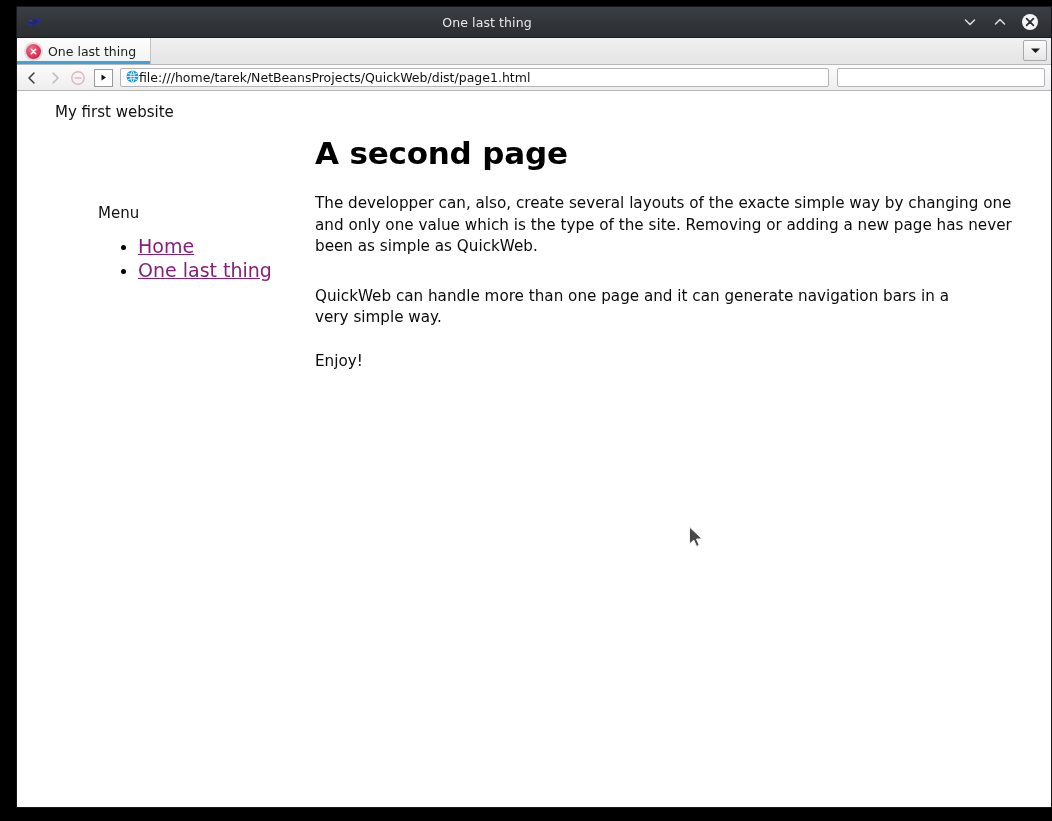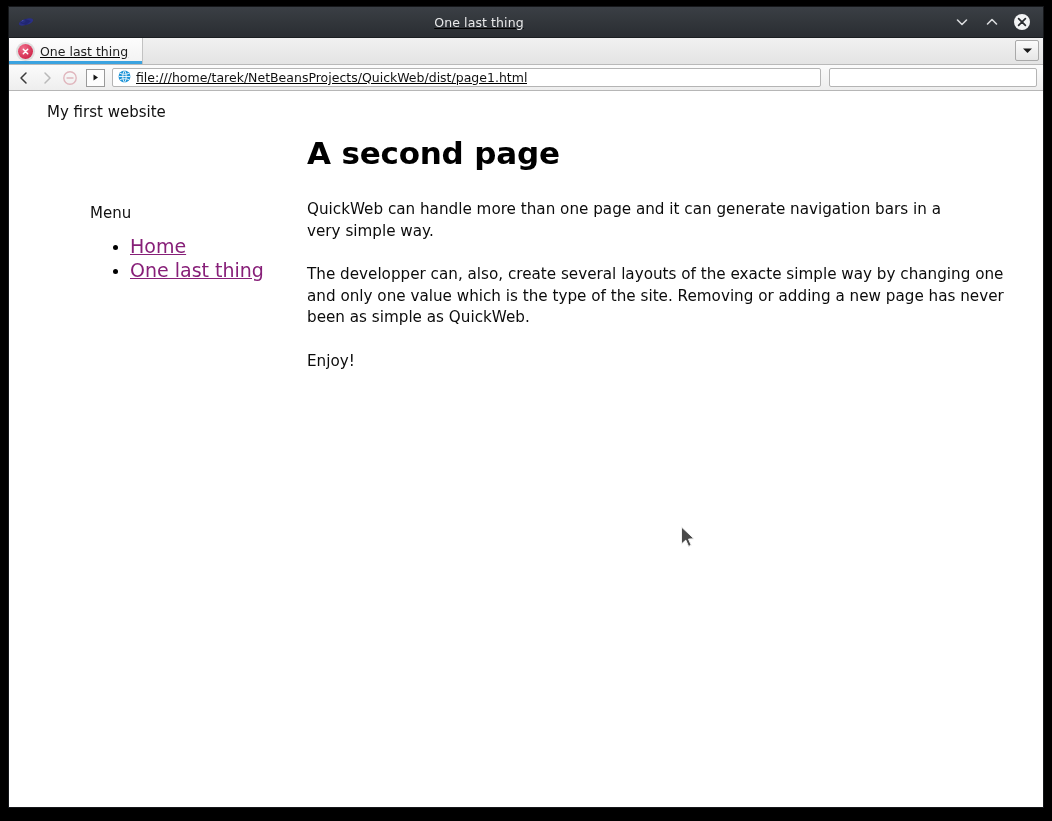--- a/index.html
+++ b/index.html
@@ -8,30 +8,29 @@
     background: #000000;
     width: 1052px;
     height: 821px;
     overflow: hidden;
     font-family: "DejaVu Sans", sans-serif;
   }
 
   
   #window {
     position: absolute;
-    left: 8px;
+    left: 16px;
     top: 6px;
     width: 1036px;
     height: 802px;
     background: #2b2f33;
     border: 1px solid #15171a;
     box-sizing: border-box;
     display: flex;
     flex-direction: column;
-    text-decoration: underline;
   }
 
   
   #titlebar {
     position: relative;
     height: 30px;
     flex: 0 0 30px;
     background: linear-gradient(to bottom, #3a3f45 0%, #33373c 45%, #2a2d32 100%);
     border-bottom: 1px solid #1b1e21;
     display: flex;
@@ -138,21 +137,20 @@
     display: flex; align-items: center; justify-content: center;
     margin-left: 3px;
   }
   .urlbar {
     height: 19px;
     background: #ffffff;
     border: 1px solid #b4b4b4;
     border-radius: 2px;
     display: flex;
     align-items: center;
-    gap: 5px;
     padding: 4px 5px;
     box-sizing: border-box;
     font-size: 12.5px;
     color: #111;
   }
   #url-field { flex: 1 1 auto; margin-left: 4px; }
   #search-field { width: 208px; margin-left: 5px; margin-right: 1px; }
   #url-text { white-space: nowrap; overflow: hidden; }
 
   
@@ -329,22 +327,22 @@
           <a href="#">Home</a>
         </li>
         <li>
           <a href="#">One last thing</a>
         </li>
       </ul>
     </div>
 
     <div id="main">
       <h1 id="page-heading">A second page</h1>
+      <p class="para" id="para-2">The developper can, also, create several layouts of the exacte simple way by changing one and only one value which is the type of the site. Removing or adding a new page has never been as simple as QuickWeb.</p>
       <p class="para" id="para-1">QuickWeb can handle more than one page and it can generate navigation bars in a very simple way.</p>
-      <p class="para" id="para-2">The developper can, also, create several layouts of the exacte simple way by changing one and only one value which is the type of the site. Removing or adding a new page has never been as simple as QuickWeb.</p>
       <p class="para" id="para-3">Enjoy!</p>
     </div>
 
     <span id="cursor">
       <svg width="16" height="24" viewBox="0 0 16 24">
         <path d="M1.5 1 L1.5 18 L5.8 14.1 L8.6 20.4 L11.2 19.2 L8.5 13.1 L14 12.8 Z" fill="#494949" stroke="#f2f2f2" stroke-width="1"></path>
       </svg>
     </span>
 
   </div>

